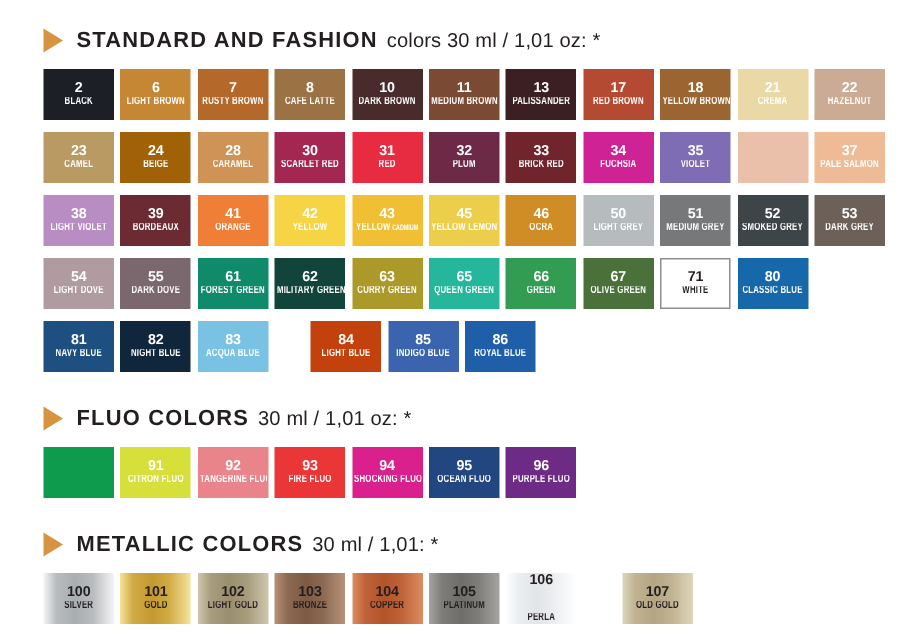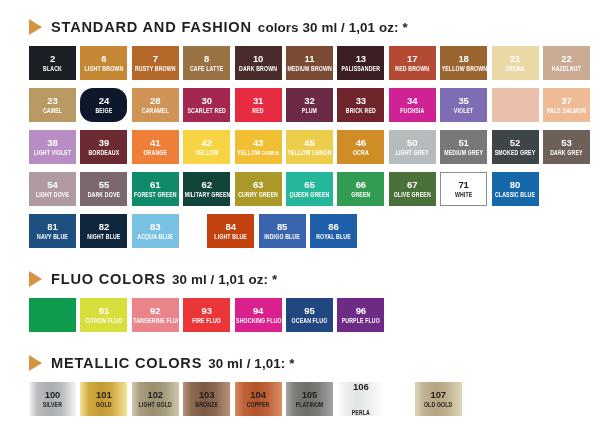--- a/index.html
+++ b/index.html
@@ -42,21 +42,21 @@
     font-size: 14.6px;
     font-weight: bold;
     color: #231f20;
     letter-spacing: 0.3px;
     white-space: nowrap;
     display: flex;
     align-items: baseline;
     gap: 6px;
   }
   .section-title .name { letter-spacing: 0.8px; }
-  .section-title .sub  { font-size: 13.4px; font-weight: bold; letter-spacing: 0.1px; }
+  .section-title .sub  { font-size: 13.4px; font-weight: normal; letter-spacing: 0.1px; }
 
   
   .swatch-rows {
     padding-left: 29px;
     padding-right: 10px;
   }
   .swatch-row {
     display: flex;
     gap: 4.4px;
     margin-bottom: 8px;
@@ -172,21 +172,21 @@
         <div class="swatch" style="background: rgb(203, 171, 148);">
           <div class="code">22</div>
           <div class="label">HAZELNUT</div>
         </div>
       </div>
       <div class="swatch-row">
         <div class="swatch" style="background: rgb(185, 154, 99);">
           <div class="code">23</div>
           <div class="label">CAMEL</div>
         </div>
-        <div class="swatch" style="background: #0f172a; border-radius: 13px;">
+        <div class="swatch" style="background: #a16207;">
           <div class="code">24</div>
           <div class="label">BEIGE</div>
         </div>
         <div class="swatch" style="background: rgb(207, 147, 85);">
           <div class="code">28</div>
           <div class="label">CARAMEL</div>
         </div>
         <div class="swatch" style="background: rgb(163, 39, 81);">
           <div class="code">30</div>
           <div class="label">SCARLET RED</div>

